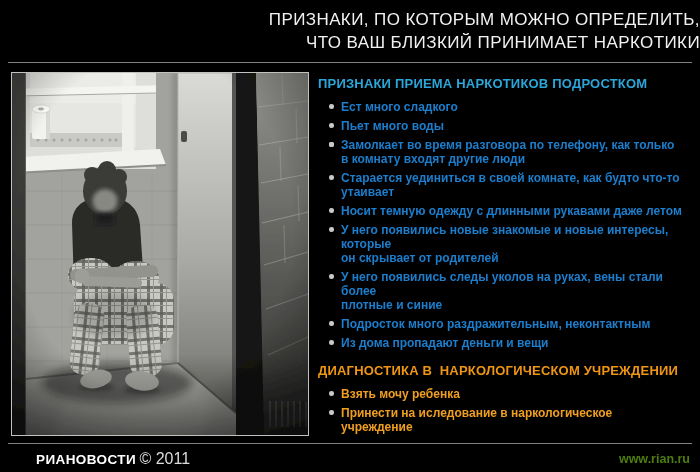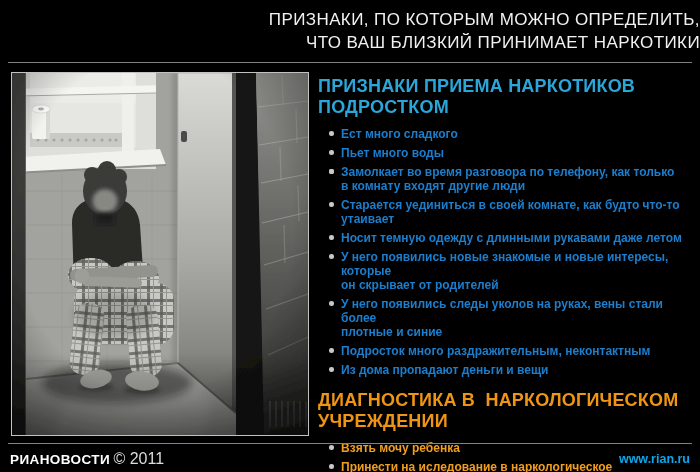--- a/index.html
+++ b/index.html
@@ -7,34 +7,34 @@
           font-family:"Liberation Sans",sans-serif;}
   .title{position:absolute;top:8px;left:0;right:0;text-align:right;color:#f1f1f1;
          font-size:17px;line-height:23px;letter-spacing:.4px;font-weight:normal;}
   .rule{position:absolute;left:8px;right:8px;height:0;border-top:1px solid #828282;}
   .rule-top{top:62px;}
   .rule-bottom{top:443px;}
   .photo-frame{position:absolute;left:11px;top:72px;width:296px;height:362px;
                border:1px solid #c2c2c0;background:#6e6e6a;}
   .photo-frame svg{display:block;}
   .content{position:absolute;left:318px;top:74px;width:374px;}
-  .content h2{margin:0;font-size:18px;font-weight:bold;letter-spacing:.2px;white-space:pre-wrap;}
+  .content h2{margin:0;font-size:13px;font-weight:bold;letter-spacing:.2px;white-space:pre-wrap;}
   .h-blue{color:#2aa6d9;margin:2px 0 9px 0 !important;}
   .h-orange{color:#ee9514;margin:13px 0 9px 0 !important;}
   .sign-list{list-style:none;margin:8px;padding:0;}
   .sign-list li{position:relative;padding-left:15px;margin-bottom:5px;
                 font-size:12px;font-weight:bold;line-height:14px;}
   .blue-list li{color:#1c7ecd;}
   .orange-list li{color:#f09e20;}
   .li-text{white-space:pre-line;}
   .dot{position:absolute;left:3px;top:4px;width:4.5px;height:4.5px;border-radius:50%;background:#c9c9c9;}
   .footer-left{position:absolute;left:10px;top:450px;color:#fff;font-size:12.5px;}
-  .brand{font-weight:bold;font-size:13.5px;letter-spacing:.4px;}
+  .brand{font-weight:bold;font-size:13.5px;letter-spacing:.4px;margin-left:26px;}
   .copyright{color:#dcdcdc;font-size:16px;font-weight:normal;}
-  .footer-right{position:absolute;right:10px;top:452px;color:#0ea5e9;font-weight:bold;font-size:12.5px;}
+  .footer-right{position:absolute;right:10px;top:452px;color:#4d7c0f;font-weight:bold;font-size:12.5px;}
 </style>
 </head>
 <body>
 
 <div class="poster">
 
   <div class="title">
     <div>ПРИЗНАКИ, ПО КОТОРЫМ МОЖНО ОПРЕДЕЛИТЬ,</div>
     <div>ЧТО ВАШ БЛИЗКИЙ ПРИНИМАЕТ НАРКОТИКИ</div>
   </div>

